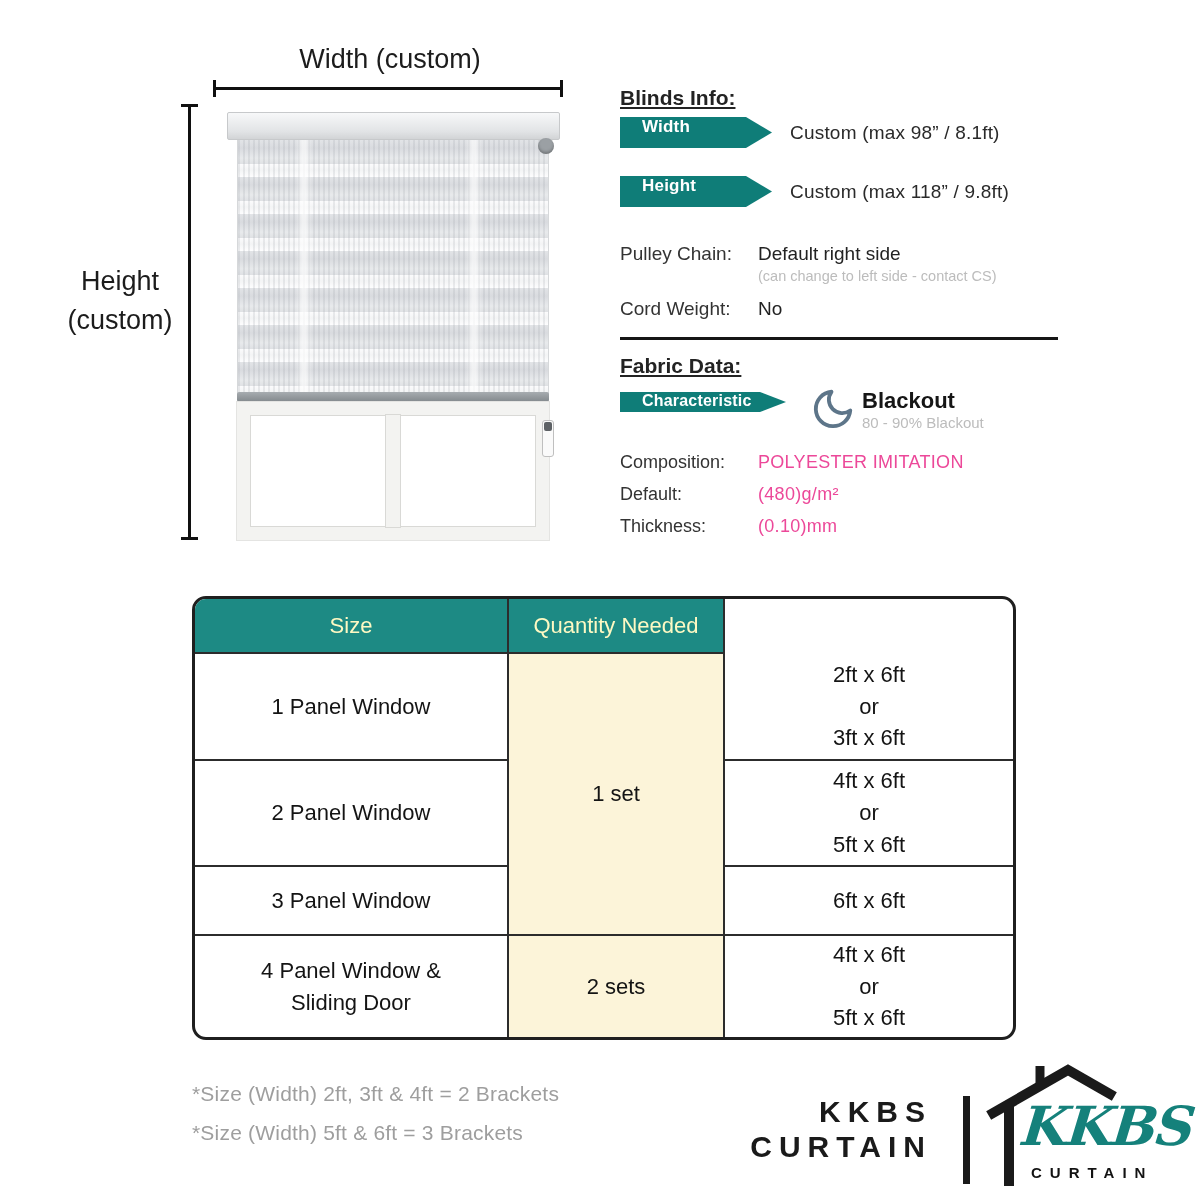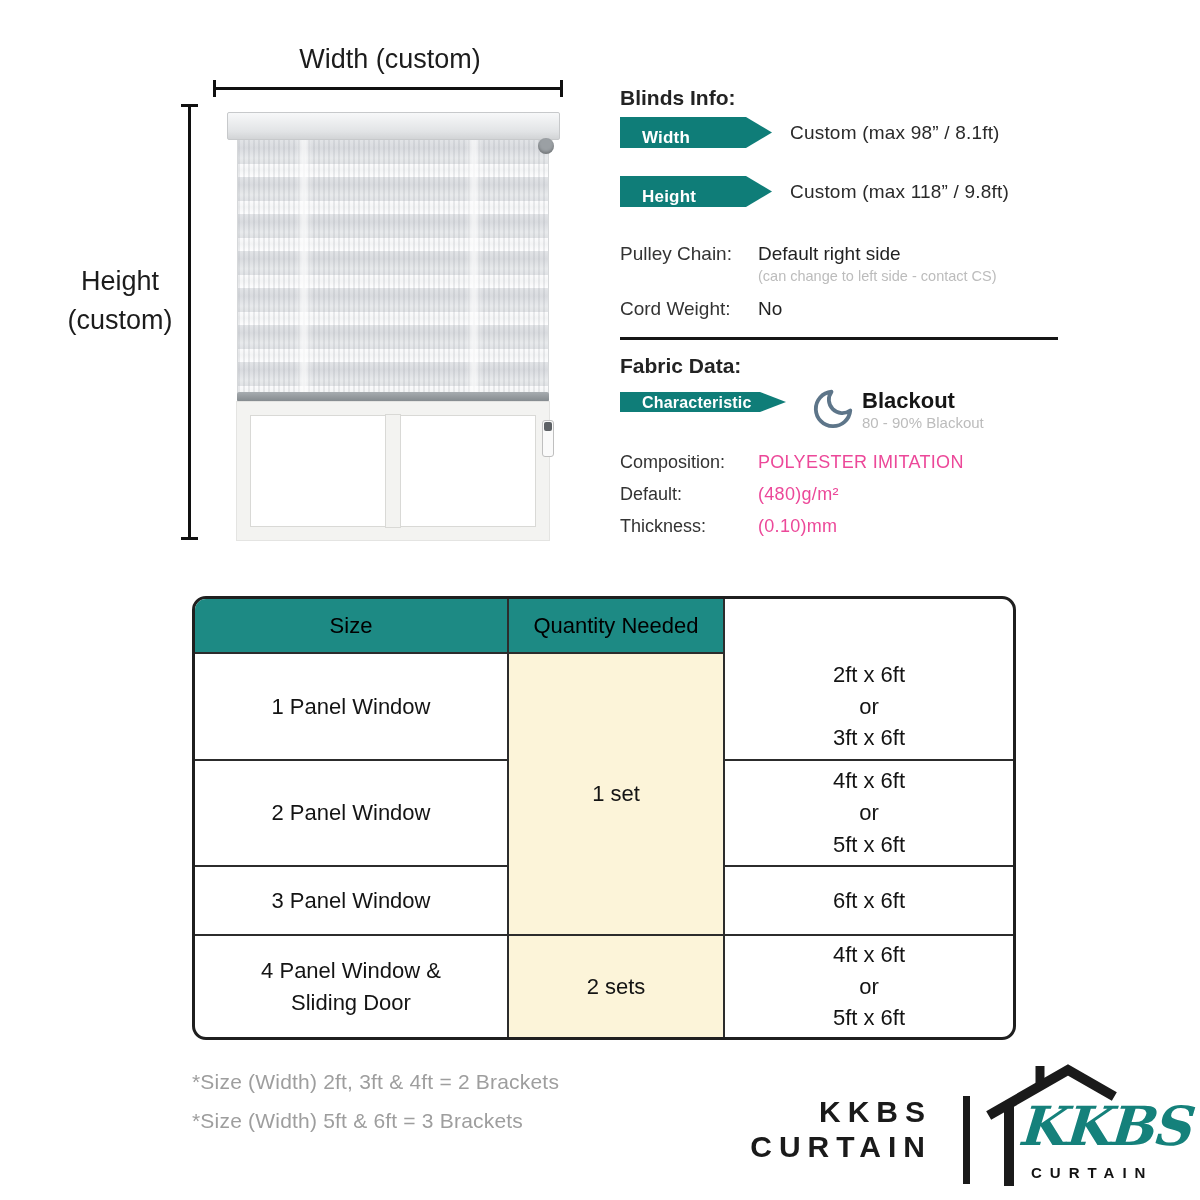--- a/index.html
+++ b/index.html
@@ -42,24 +42,24 @@
            box-shadow:inset 0 0 0 1px #d9d9d6, 0 0 0 1px #e4e4e2; }
   .mullion { position:absolute; left:50%; top:0; transform:translateX(-50%);
              width:14px; height:100%; background:#f3f3f1; box-shadow:0 0 0 1px #d9d9d6; }
   .pulley { position:absolute; left:542px; top:420px; width:12px; height:37px;
             background:#fafafa; border:1px solid #bfbfbf; border-radius:3px; }
   .pulley::before { content:""; position:absolute; left:1px; right:1px; top:1px; height:9px;
                     background:#5d6165; border-radius:2px; }
 
   
   .info { position:absolute; left:620px; top:86px; width:450px; height:470px; }
-  .sec-title { position:absolute; left:0; font-size:21px; font-weight:700; color:#232323; }
+  .sec-title { position:absolute; left:0; font-size:21px; font-weight:700; color:#232323;text-decoration:underline; }
   .row { position:absolute; left:0; width:450px; }
   .tag-arrow { position:absolute; left:0; height:31px; background:var(--teal,#0f7d78); color:#ffffff;
-               display:flex; align-items:flex-end; padding:0 34px 0 22px;
+               display:flex; align-items:flex-start; padding:0 34px 0 22px;
                clip-path:polygon(0 0, calc(100% - 26px) 0, 100% 50%, calc(100% - 26px) 100%, 0 100%);
                font-size:17px; font-weight:600; letter-spacing:0.2px; }
   .tag-arrow.w { width:152px; } .tag-arrow.h { width:152px; }
   .tag-arrow.c { width:166px; height:20px; font-size:16px; }
   .tag-value { position:absolute; left:170px; font-size:19px; color:#2a2a2a; letter-spacing:0.2px; }
   .lbl { position:absolute; left:0; font-size:19px; color:#333; }
   .val { position:absolute; left:138px; font-size:19px; font-weight:500; color:#222; }
   .note { position:absolute; left:138px; font-size:14.5px; color:#bcbcbc; }
   .divider { position:absolute; left:0; top:251px; width:438px; height:3px; background:#161616; }
   .moon { position:absolute; left:190px; top:-6px; width:46px; height:46px; }
@@ -68,28 +68,28 @@
   .flbl { position:absolute; left:0; font-size:18px; color:#333; }
   .fval { position:absolute; left:138px; font-size:18px; font-weight:500; color:#ec4899; letter-spacing:0.3px; }
 
   
   .size-table { position:absolute; left:192px; top:596px; width:824px; height:444px;
                 border:3px solid #1f1f1f; border-radius:14px; overflow:hidden; background:#fff;
                 display:grid; grid-template-columns:314px 216px 1fr;
                 grid-template-rows:55px 107px 106px 69px 1fr; }
   .cell { display:flex; align-items:center; justify-content:center; text-align:center;
           font-size:22px; color:#141414; line-height:1.45; }
-  .th { background:var(--table_header,#1d8a84); color:#000000; font-size:22px; font-weight:500; }
+  .th { background:var(--table_header,#1d8a84); color:#fef9c3; font-size:22px; font-weight:500; }
   .br { border-right:2.5px solid #2c2c2c; } .bb { border-bottom:2.5px solid #2c2c2c; }
   .qty { background:var(--cream,#fcf4d9); }
   .qmerge { grid-column:2; grid-row:2 / 5; }
   .q4 { grid-column:2; grid-row:5; }
 
   
-  .note-line { position:absolute; left:192px; font-size:21px; color:#9e9e9e; letter-spacing:0.2px; }
+  .note-line { position:absolute; left:192px; font-size:21px; color:#9e9e9e; letter-spacing:0.2px;margin-top:12px; }
   .n1 { top:1070px; } .n2 { top:1109px; }
 
   
   .brand-text { position:absolute; left:750px; top:1094px; width:182px; text-align:right;
                 font-size:30px; font-weight:700; color:#1a1a1a; letter-spacing:7px; line-height:1.17; }
   .brand-divider { position:absolute; left:963px; top:1096px; width:7px; height:88px; background:#1a1a1a; }
   .brand-logo { position:absolute; left:985px; top:1052px; width:210px; height:140px; }
   .brand-logo svg { position:absolute; left:0; top:0; }
   .logo-script { position:absolute; left:38px; top:42px; width:165px; text-align:center;
                  font-family:"DejaVu Serif", serif; font-style:italic; font-weight:700;

